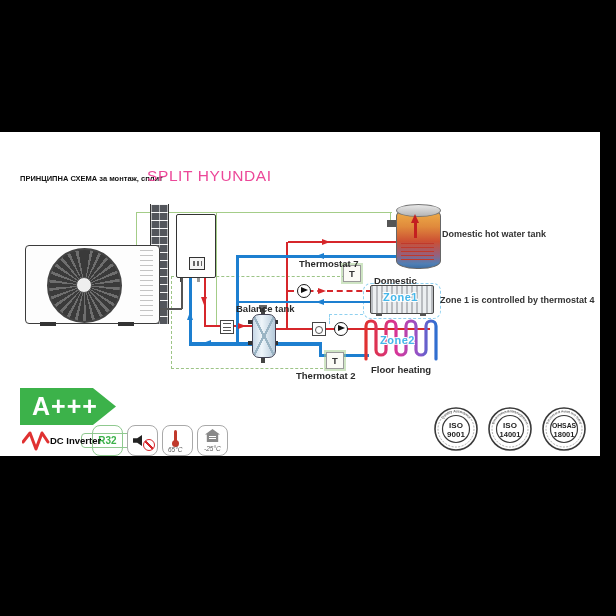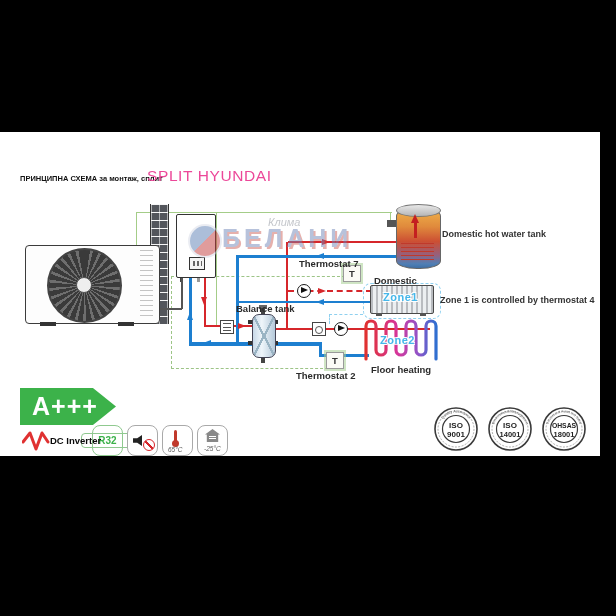--- a/index.html
+++ b/index.html
@@ -156,27 +156,20 @@
   <div class="tbox" style="left:326px;top:352px;">T</div>
 
   <div class="lbl" style="left:299px;top:258px;font-size:9.5px;">Thermostat 7</div>
   <div class="lbl" style="left:296px;top:370px;font-size:9.5px;">Thermostat 2</div>
   <div class="lbl" style="left:236px;top:303px;font-size:9.5px;">Balance tank</div>
   <div class="lbl" style="left:374px;top:275px;font-size:9.5px;">Domestic</div>
   <div class="lbl" style="left:371px;top:364px;font-size:9.5px;">Floor heating</div>
   <div class="note" style="left:442px;top:229px;">Domestic hot water tank</div>
   <div class="note" style="left:440px;top:295px;">Zone 1 is controlled by thermostat 4</div>
 
-  <div id="watermark" style="left:188px;top:214px;width:230px;height:46px;">
-    <div class="abs" style="left:0;top:10px;width:30px;height:30px;border-radius:50%;
-         background:linear-gradient(135deg,#5b7fb5 50%,#c23b3b 50%);border:2px solid #d7dbe6;"></div>
-    <div class="abs" style="left:80px;top:2px;font-size:11px;font-style:italic;color:#8a8f98;">Клима</div>
-    <div class="abs" style="left:34px;top:10px;font-size:25px;font-weight:bold;color:#7186b8;letter-spacing:4px;
-         text-shadow:2px 2px 0 rgba(196,70,60,.85);">БЕЛАНИ</div>
-  </div>
 
   <div class="comp" style="left:20px;top:388px;width:96px;height:37px;background:#3cb24a;z-index:6;
        clip-path:polygon(0 0,76% 0,100% 50%,76% 100%,0 100%);
        display:flex;align-items:center;">
     <span style="padding-left:12px;font-size:25px;font-weight:bold;color:#fff;letter-spacing:1px;">A+++</span>
   </div>
 
   <svg class="comp" style="left:22px;top:430px;z-index:6;" width="28" height="22" viewBox="0 0 28 22">
     <polyline points="1,12 8,3 14,19 20,3 26,12" fill="none" stroke="#e03131" stroke-width="3" stroke-linejoin="round" stroke-linecap="round"></polyline>
   </svg>

